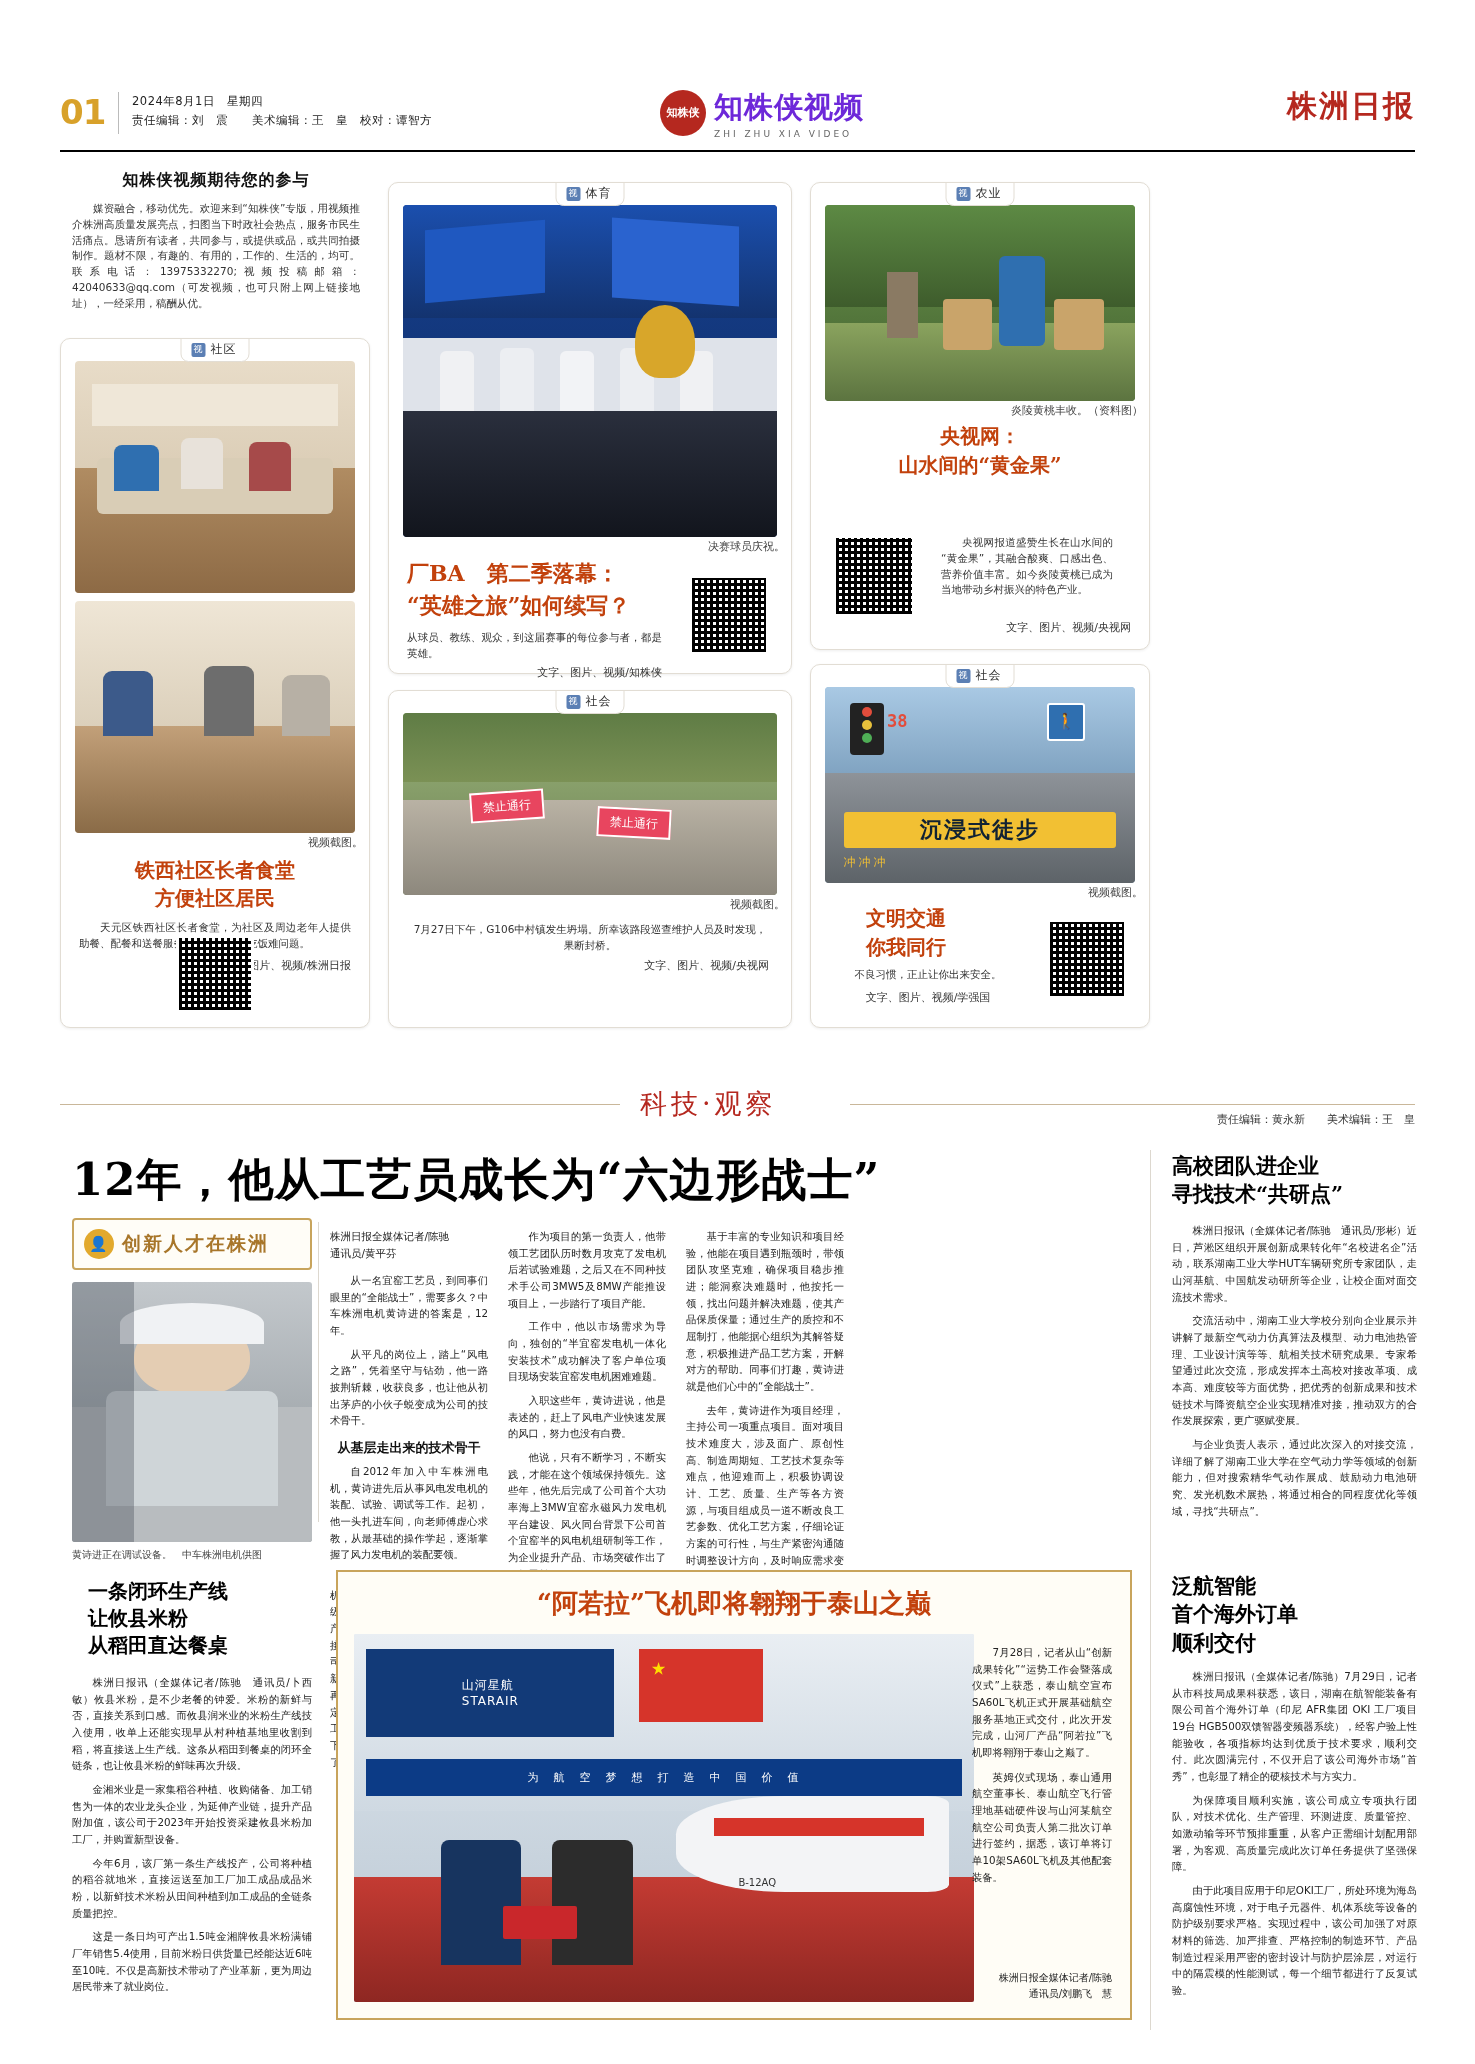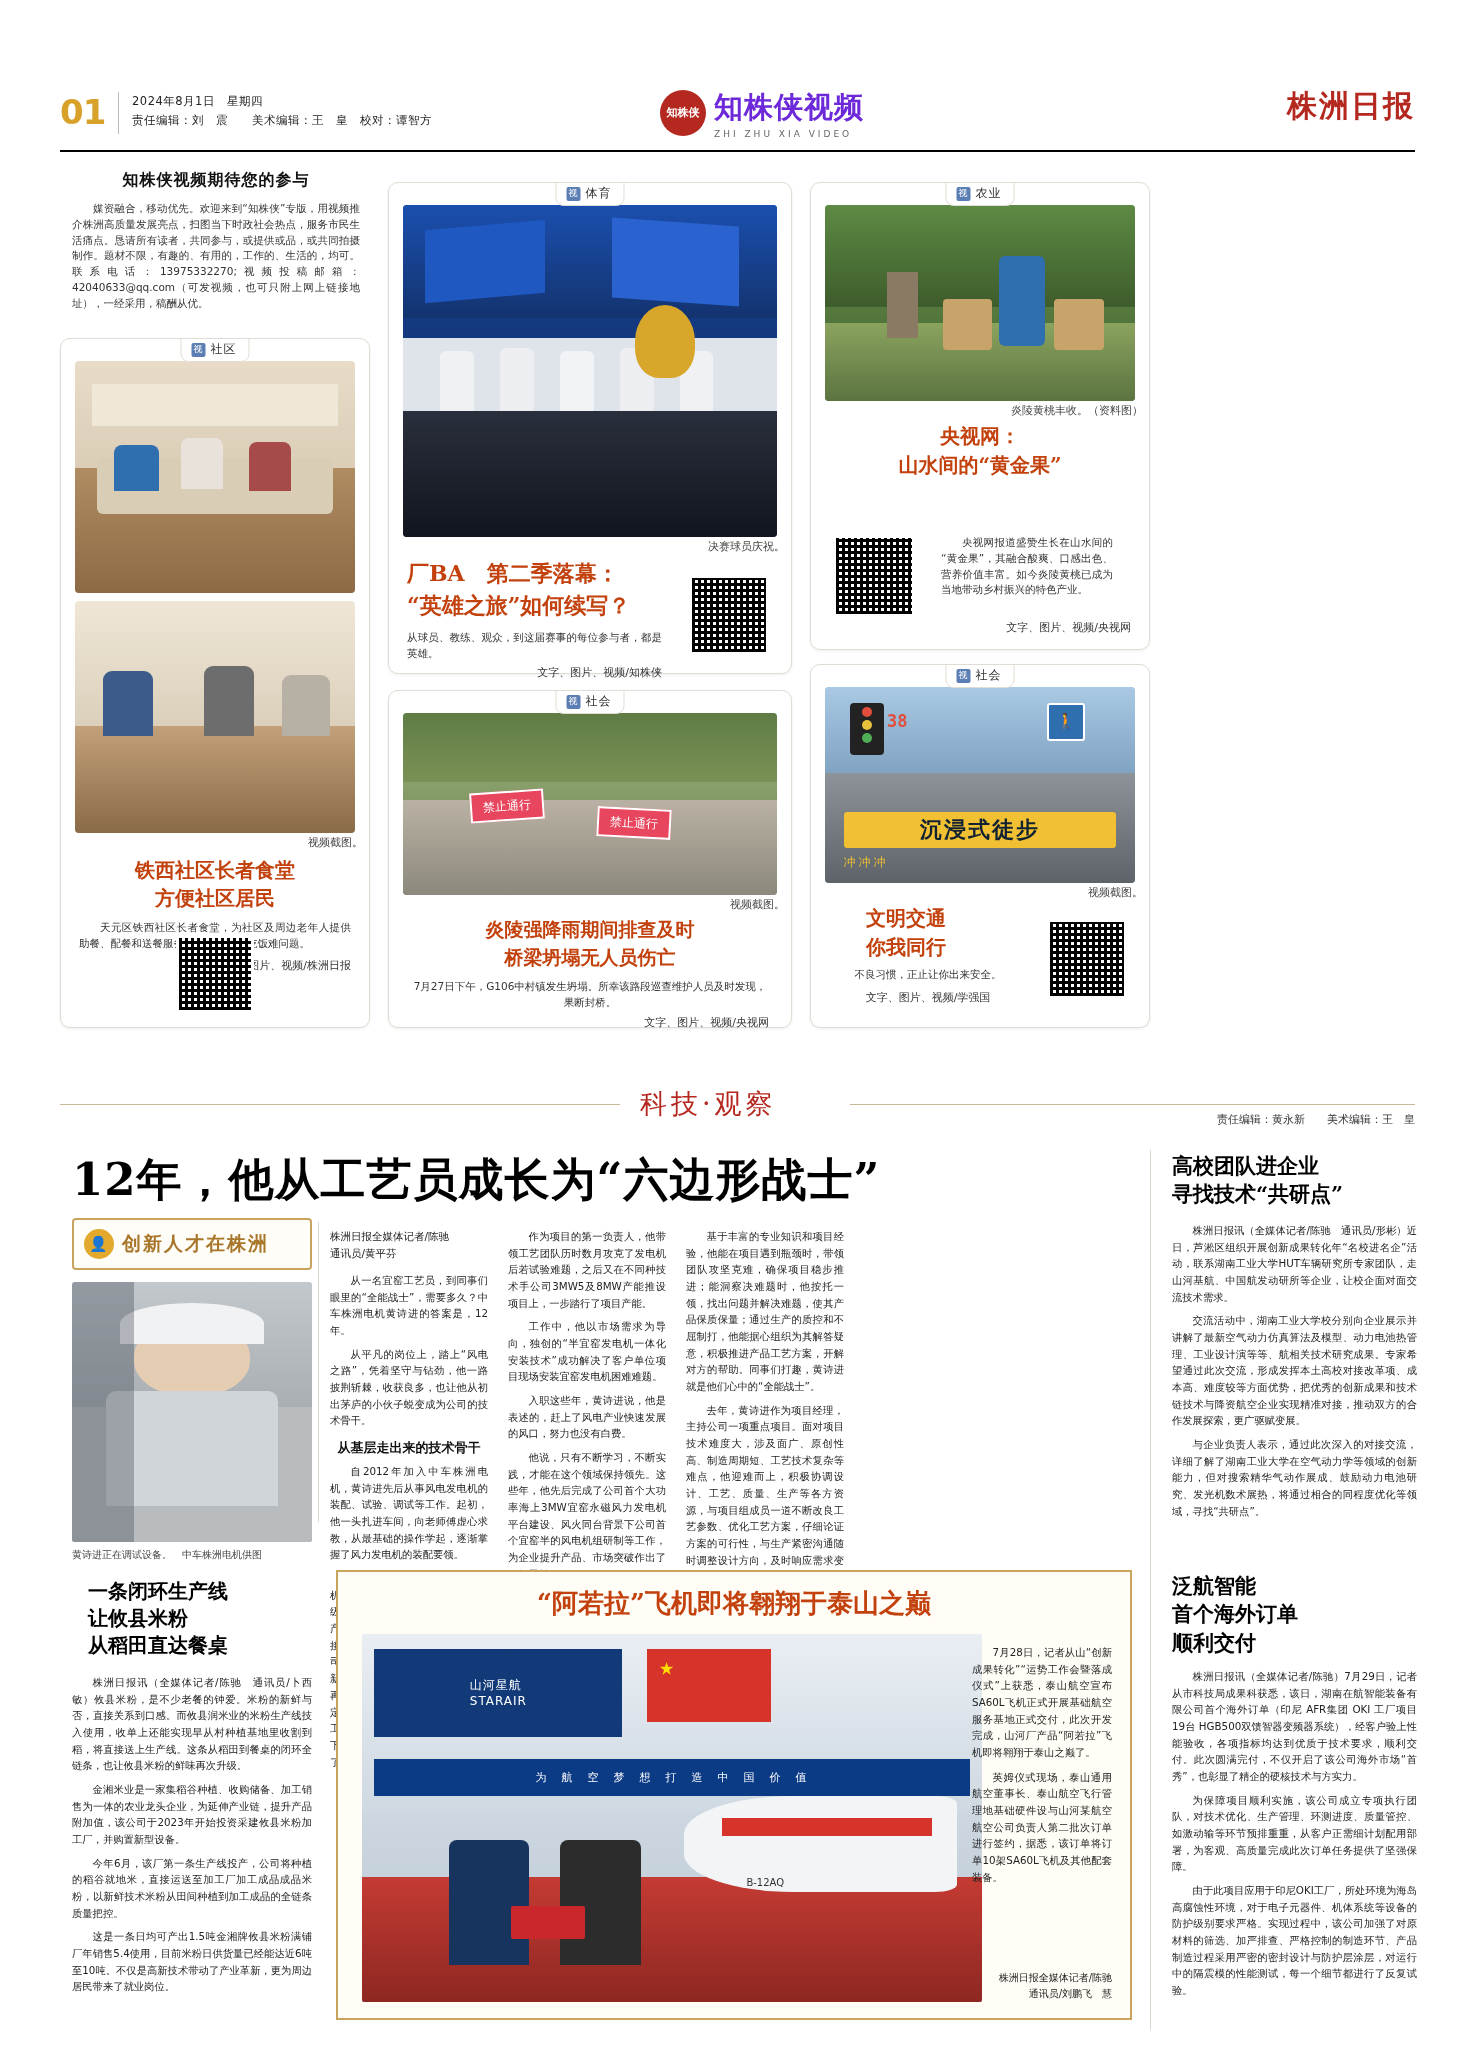--- a/index.html
+++ b/index.html
@@ -148,24 +148,20 @@
     </div>
     <div class="ph" style="margin:22px 14px 0;height:182px;border-radius:4px;background:linear-gradient(#9bb57a,#6a7d52);">
       <div style="position:absolute;left:0;top:0;width:100%;height:38%;background:linear-gradient(#5f7c45,#7b9155);"></div>
       <div style="position:absolute;left:0;bottom:0;width:100%;height:52%;background:linear-gradient(#b9b2a4,#8d887d);"></div>
       <div style="position:absolute;left:18%;top:43%;width:70px;height:26px;background:#e8455f;border:2px solid #fff;
                   color:#fff;font-size:12px;display:flex;align-items:center;justify-content:center;transform:rotate(-4deg);">禁止通行</div>
       <div style="position:absolute;left:52%;top:52%;width:70px;height:26px;background:#e8455f;border:2px solid #fff;
                   color:#fff;font-size:12px;display:flex;align-items:center;justify-content:center;transform:rotate(3deg);">禁止通行</div>
     </div>
     <div class="cap">视频截图。</div>
-    <div class="headline" style="font-size:19px;line-height:1.45;margin-top:2px;">
-      <div>炎陵强降雨期间排查及时</div>
-      <div>桥梁坍塌无人员伤亡</div>
-    </div>
     <div class="body-sm" style="margin:8px 22px 0;text-align:center;">7月27日下午，G106中村镇发生坍塌。所幸该路段巡查维护人员及时发现，果断封桥。</div>
     <div class="credit" style="margin:4px 22px 0;">文字、图片、视频/央视网</div>
   </div>
 
   <div class="card" style="left:810px;top:182px;width:340px;height:468px;">
     <div class="tag">
       <span class="sq">视</span>
       <span>农业</span>
     </div>
     <div class="ph" style="margin:22px 14px 0;height:196px;border-radius:4px;background:linear-gradient(#6f9a4e,#3f5c2e);">
@@ -291,21 +287,21 @@
   <div class="col-txt" style="left:72px;top:1674px;width:240px;">
     <p style="margin:0 0 7px;text-indent:2em;">株洲日报讯（全媒体记者/陈驰　通讯员/卜西敏）攸县米粉，是不少老餐的钟爱。米粉的新鲜与否，直接关系到口感。而攸县润米业的米粉生产线技入使用，收单上还能实现早从村种植基地里收割到稻，将直接送上生产线。这条从稻田到餐桌的闭环全链条，也让攸县米粉的鲜味再次升级。</p>
     <p style="margin:0 0 7px;text-indent:2em;">金湘米业是一家集稻谷种植、收购储备、加工销售为一体的农业龙头企业，为延伸产业链，提升产品附加值，该公司于2023年开始投资采建攸县米粉加工厂，并购置新型设备。</p>
     <p style="margin:0 0 7px;text-indent:2em;">今年6月，该厂第一条生产线投产，公司将种植的稻谷就地米，直接运送至加工厂加工成品成品米粉，以新鲜技术米粉从田间种植到加工成品的全链条质量把控。</p>
     <p style="margin:0 0 7px;text-indent:2em;">这是一条日均可产出1.5吨金湘牌攸县米粉满铺厂年销售5.4使用，目前米粉日供货量已经能达近6吨至10吨。不仅是高新技术带动了产业革新，更为周边居民带来了就业岗位。</p>
   </div>
 
   <div style="position:absolute;left:336px;top:1570px;width:796px;height:450px;border:2px solid #c8a45c;background:#fffdf6;box-sizing:border-box;">
     <div class="headline" style="font-size:26px;margin-top:14px;">“阿若拉”飞机即将翱翔于泰山之巅</div>
 
-    <div class="ph" style="position:absolute;left:24px;top:62px;width:620px;height:368px;background:linear-gradient(#dfe7ee,#b9c6d2);border-radius:2px;">
+    <div class="ph" style="position:absolute;left:16px;top:62px;width:620px;height:368px;background:linear-gradient(#dfe7ee,#b9c6d2);border-radius:2px;">
       <div style="position:absolute;left:0;top:0;width:100%;height:48%;background:linear-gradient(#e9eef3,#cfd9e2);"></div>
       <div style="position:absolute;left:0;bottom:0;width:100%;height:34%;background:linear-gradient(#c43b33,#8e2722);"></div>
       <div style="position:absolute;left:2%;top:4%;width:40%;height:24%;background:#123a78;color:#fff;font-size:12px;
                   display:flex;align-items:center;justify-content:center;letter-spacing:1px;white-space:pre-line;">山河星航
 STARAIR</div>
       <div style="position:absolute;left:46%;top:4%;width:20%;height:20%;background:#d6342a;">
         <div style="position:absolute;left:10%;top:18%;width:14px;height:14px;background:#ffde00;clip-path:polygon(50% 0,61% 35%,98% 35%,68% 57%,79% 91%,50% 70%,21% 91%,32% 57%,2% 35%,39% 35%);"></div>
       </div>
       <div style="position:absolute;left:2%;top:34%;width:96%;height:10%;background:#0c3b86;color:#fff;font-size:11px;
                   display:flex;align-items:center;justify-content:center;letter-spacing:2px;">为　航　空　梦　想　打　造　中　国　价　值</div>

